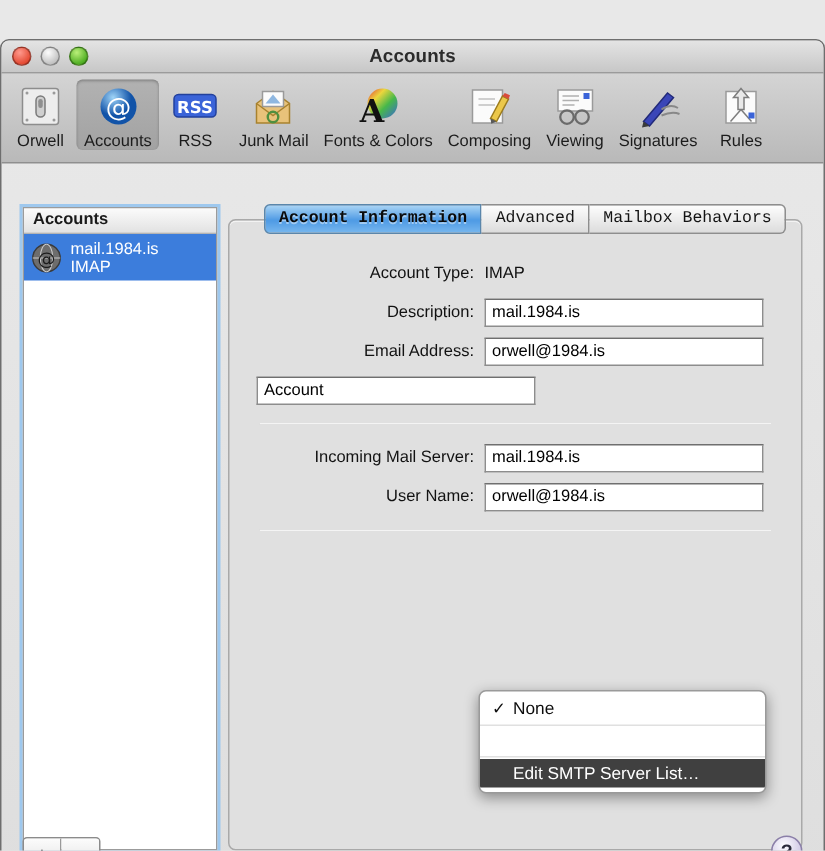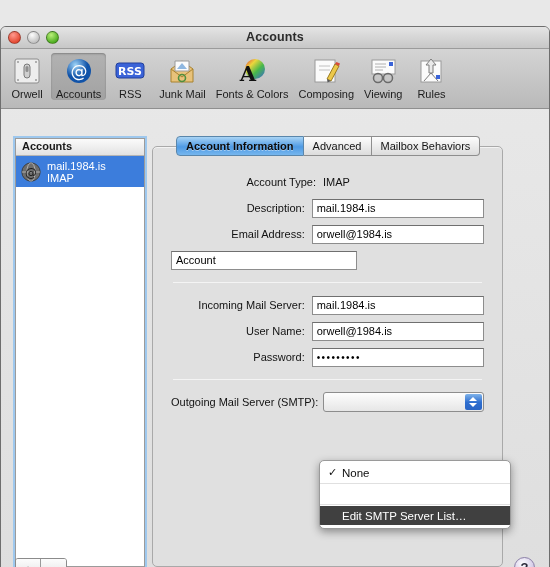--- a/index.html
+++ b/index.html
@@ -70,27 +70,27 @@
     display:flex; align-items:center; gap:5px; padding:3px 4px;
     background:#3c7ddc; color:#fff; height:31px;
   }
   .acct-icon { width:22px; height:22px; flex:0 0 22px; }
   .acct-text { line-height:12px; }
   .acct-name { font-size:11px; }
   .acct-type { font-size:11px; }
 
   
   #tabbox {
-    position:absolute; left:151px; top:37px; width:351px; height:421px;
+    position:absolute; left:151px; top:37px; width:383px; height:421px;
     background:#e0e0e0; border:1px solid #a9a9a9; border-radius:5px;
     box-shadow:0 1px 0 rgba(255,255,255,.6) inset;
   }
   #tabs {
     position:absolute; left:175px; top:27px; display:flex;
-    height:16px; z-index:5;
+    height:16px; z-index:5;font-family:Liberation Mono, monospace;
   }
   .tab {
     display:flex; align-items:center; justify-content:center;
     padding:0 9px; height:20px; font-size:11px; color:#141414;
     background:linear-gradient(#fdfdfd,#dcdcdc);
     border:1px solid #8e8e8e; border-left-width:0;
   }
   .tab:first-child { border-left-width:1px; border-radius:4px 0 0 4px; }
   .tab:last-child  { border-radius:0 4px 4px 0; }
   .tab.selected {
@@ -270,20 +270,29 @@
         <line x1="8" y1="9" x2="19" y2="9" stroke="#b0b0b0"></line>
         <line x1="8" y1="12" x2="19" y2="12" stroke="#b0b0b0"></line>
         <line x1="8" y1="15" x2="16" y2="15" stroke="#b0b0b0"></line>
         <circle cx="11" cy="23" r="4.5" fill="none" stroke="#6a6a6a" stroke-width="1.5"></circle>
         <circle cx="21" cy="23" r="4.5" fill="none" stroke="#6a6a6a" stroke-width="1.5"></circle>
         <line x1="15.5" y1="23" x2="16.5" y2="23" stroke="#6a6a6a" stroke-width="1.5"></line>
       </svg>
       <span class="tblabel">Viewing</span>
     </div>
 
+    <div class="tbitem">
+      <svg class="tbicon" viewBox="0 0 32 32">
+        <path d="M6 26 L22 7 L26 10 L10 29 Z" fill="#3a46b8" stroke="#222a7a"></path>
+        <path d="M6 26 L10 29 L5 30 Z" fill="#3a3a3a"></path>
+        <path d="M18 18 Q24 14 29 17" fill="none" stroke="#888" stroke-width="1.3"></path>
+        <path d="M18 22 Q25 19 30 21" fill="none" stroke="#888" stroke-width="1.3"></path>
+      </svg>
+      <span class="tblabel">Signatures</span>
+    </div>
 
     <div class="tbitem">
       <svg class="tbicon" viewBox="0 0 32 32">
         <rect x="6" y="6" width="20" height="21" fill="#fbfbfb" stroke="#9a9a9a"></rect>
         <path d="M16 4 L21 10 L18 10 L18 18 L14 18 L14 10 L11 10 Z" fill="#e9e9e9" stroke="#7d7d7d"></path>
         <path d="M16 18 L9 26" stroke="#7d7d7d" fill="none"></path>
         <path d="M16 18 L23 26" stroke="#7d7d7d" fill="none"></path>
         <rect x="21" y="20" width="4" height="4" fill="#3a63d8"></rect>
       </svg>
       <span class="tblabel">Rules</span>
@@ -336,36 +345,23 @@
         <div class="row">
           <div class="lbl">Incoming Mail Server:</div>
           <div class="tf">mail.1984.is</div>
         </div>
 
         <div class="row">
           <div class="lbl">User Name:</div>
           <div class="tf">orwell@1984.is</div>
         </div>
 
-        <div class="row">
-          <div class="lbl">Password:</div>
-          <div class="tf pw">•••••••••</div>
-        </div>
 
         <div class="sep"></div>
 
-        <div class="row">
-          <div class="lbl">Outgoing Mail Server (SMTP):</div>
-          <div class="popup">
-            <div class="arrowbox">
-              <div class="arr up"></div>
-                <div class="arr down"></div>
-            </div>
-          </div>
-        </div>
 
       </div>
     </div>
 
     <div id="tabs">
       <div class="tab selected">Account Information</div>
       <div class="tab">Advanced</div>
       <div class="tab">Mailbox Behaviors</div>
     </div>
 

